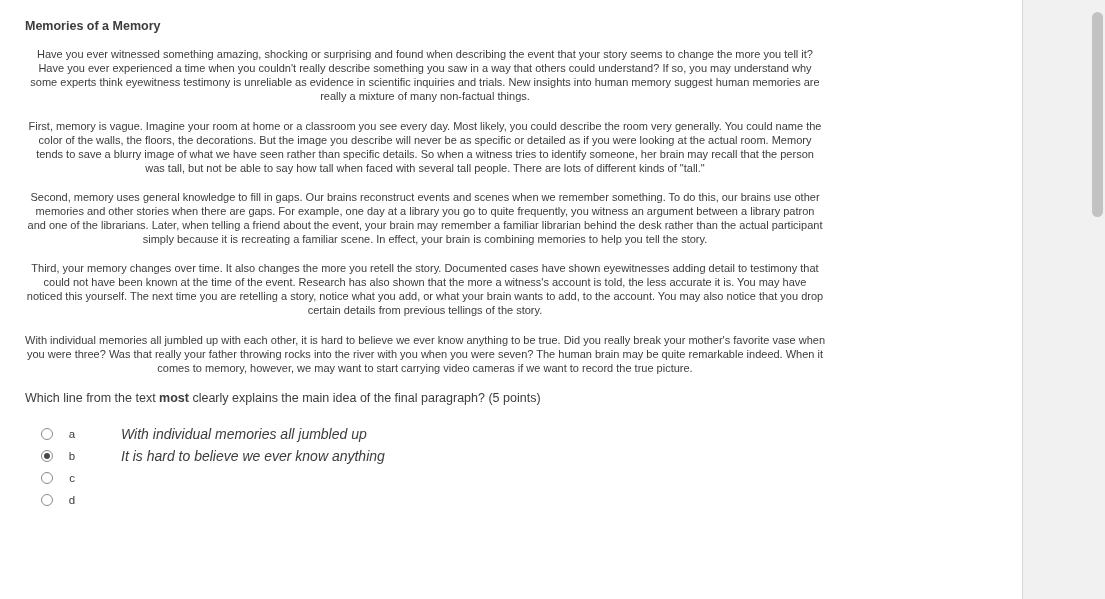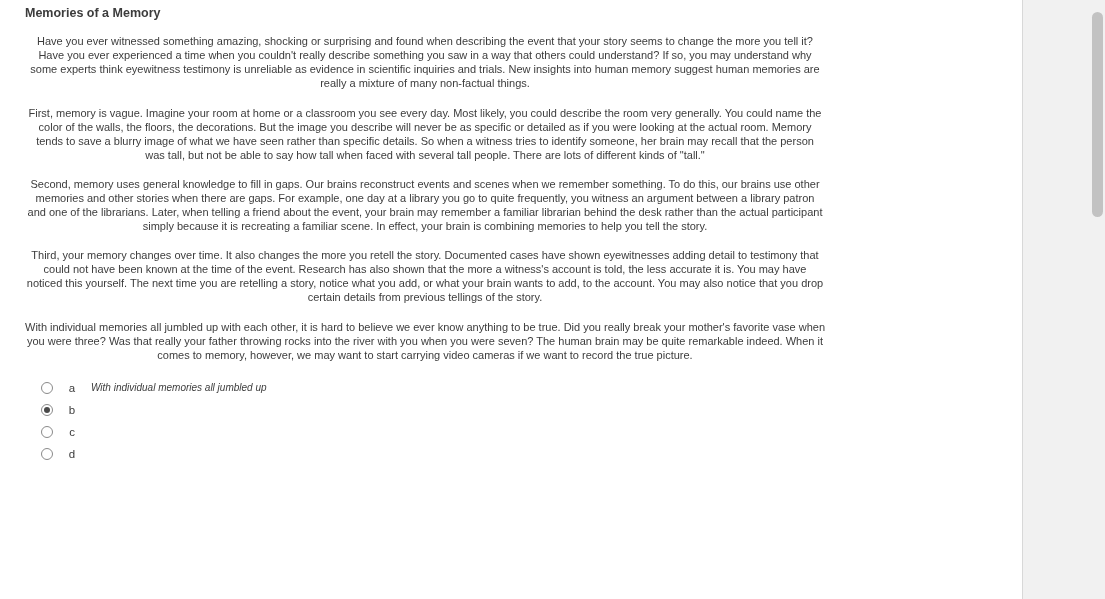--- a/index.html
+++ b/index.html
@@ -20,21 +20,21 @@
     top: 0;
     width: 1022px;
     height: 599px;
     background: #ffffff;
     box-sizing: border-box;
     padding: 0;
   }
   #content {
     position: absolute;
     left: 25px;
-    top: 5px;
+    top: 18px;
     width: 800px;
   }
   .doc-title {
     font-size: 12.5px;
     font-weight: bold;
     color: #3c3c3c;
     margin: 0 0 13px 0;
     line-height: 1.3;
   }
   .para {
@@ -88,23 +88,24 @@
     background: #4a4a4a;
   }
   .choice-letter {
     font-size: 11.5px;
     color: #3c3c3c;
     width: 38px;
     text-align: center;
     flex: 0 0 auto;
   }
   .choice-text {
-    font-size: 10px;
+    font-size: 14px;
     font-style: italic;
     color: #3c3c3c;
+    margin-left: 30px;
   }
   #right-gutter {
     position: absolute;
     left: 1022px;
     top: 0;
     width: 83px;
     height: 599px;
     background: #f1f1f1;
     border-left: 1px solid #d8d8d8;
     box-sizing: border-box;
@@ -134,30 +135,34 @@
   <div id="content">
 
     <div class="doc-title">Memories of a Memory</div>
 
     <p class="para">Have you ever witnessed something amazing, shocking or surprising and found when describing the event that your story seems to change the more you tell it? Have you ever experienced a time when you couldn't really describe something you saw in a way that others could understand? If so, you may understand why some experts think eyewitness testimony is unreliable as evidence in scientific inquiries and trials. New insights into human memory suggest human memories are really a mixture of many non-factual things.</p>
     <p class="para">First, memory is vague. Imagine your room at home or a classroom you see every day. Most likely, you could describe the room very generally. You could name the color of the walls, the floors, the decorations. But the image you describe will never be as specific or detailed as if you were looking at the actual room. Memory tends to save a blurry image of what we have seen rather than specific details. So when a witness tries to identify someone, her brain may recall that the person was tall, but not be able to say how tall when faced with several tall people. There are lots of different kinds of "tall."</p>
     <p class="para">Second, memory uses general knowledge to fill in gaps. Our brains reconstruct events and scenes when we remember something. To do this, our brains use other memories and other stories when there are gaps. For example, one day at a library you go to quite frequently, you witness an argument between a library patron and one of the librarians. Later, when telling a friend about the event, your brain may remember a familiar librarian behind the desk rather than the actual participant simply because it is recreating a familiar scene. In effect, your brain is combining memories to help you tell the story.</p>
     <p class="para">Third, your memory changes over time. It also changes the more you retell the story. Documented cases have shown eyewitnesses adding detail to testimony that could not have been known at the time of the event. Research has also shown that the more a witness's account is told, the less accurate it is. You may have noticed this yourself. The next time you are retelling a story, notice what you add, or what your brain wants to add, to the account. You may also notice that you drop certain details from previous tellings of the story.</p>
     <p class="para">With individual memories all jumbled up with each other, it is hard to believe we ever know anything to be true. Did you really break your mother's favorite vase when you were three? Was that really your father throwing rocks into the river with you when you were seven? The human brain may be quite remarkable indeed. When it comes to memory, however, we may want to start carrying video cameras if we want to record the true picture.</p>
 
+    <div class="question">
+      <span>Which line from the text </span><b>most</b><span> clearly explains the main idea of the final paragraph? (5 points)</span>
+    </div>
 
     <ul class="choices">
       <li class="choice">
         <span class="radio"></span>
         <span class="choice-letter">a</span>
         <span class="choice-text">With individual memories all jumbled up</span>
       </li>
       <li class="choice">
         <span class="radio checked"></span>
         <span class="choice-letter">b</span>
+        <span class="choice-text">It is hard to believe we ever know anything</span>
       </li>
       <li class="choice">
         <span class="radio"></span>
         <span class="choice-letter">c</span>
       </li>
       <li class="choice">
         <span class="radio"></span>
         <span class="choice-letter">d</span>
       </li>
     </ul>

